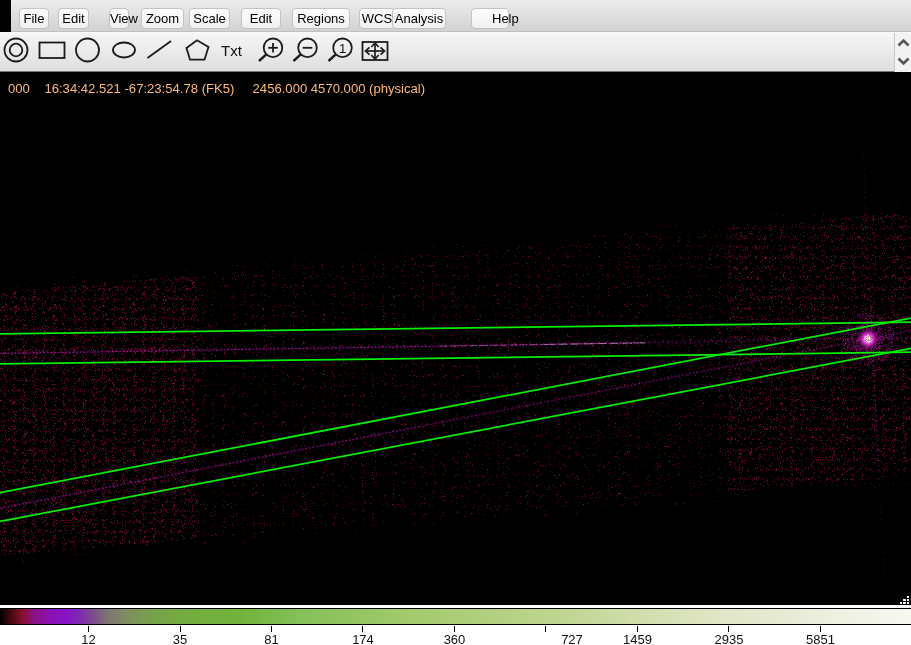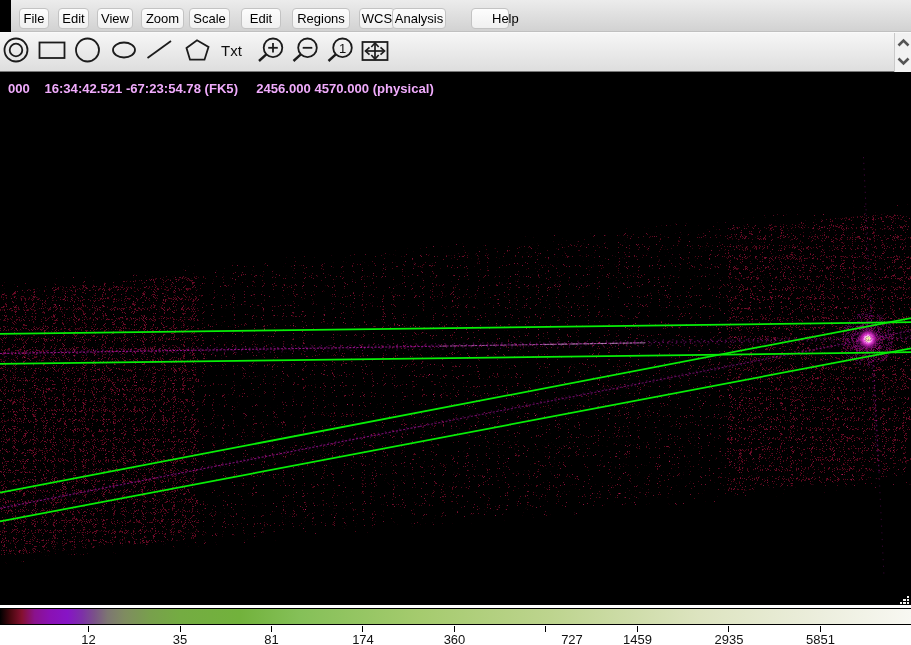--- a/index.html
+++ b/index.html
@@ -19,22 +19,22 @@
   
   #toolbar { position:absolute; left:0; top:32px; width:911px; height:40px;
     background:linear-gradient(#f6f6f6,#dedede);
     border-top:1px solid #fafafa; border-bottom:1px solid #777; }
   #tbspin { position:absolute; right:0; top:0; width:17px; height:39px;
     background:#f2f2f2; border-left:1px solid #c9c9c9; }
 
   
   #canvas { position:absolute; left:0; top:72px; width:911px; height:533px;
     background:#000; overflow:hidden; }
-  #coords { position:absolute; left:8px; top:9px; color:#f0abfc;
-    font-size:13.1px; white-space:pre;font-weight:bold; }
+  #coords { position:absolute; left:8px; top:9px; color:#fdba74;
+    font-size:13.1px; white-space:pre; }
 
 
   
   #cbar { position:absolute; left:0; top:605px; width:911px; height:40px;
     background:#fff; }
   #cgrad { position:absolute; left:0; top:3px; width:911px; height:17px;
     border-top:1px solid #000; border-bottom:1px solid #000;
     background:linear-gradient(90deg,
       #000000 0%, #4a0810 1.2%, #84102f 2.4%, #8a128c 3.8%,
       #8a11b4 5.5%, #8714c6 7.4%, #7d30a8 9%, #7a5288 10.4%,
@@ -47,21 +47,21 @@
 
   .grip { position:absolute; width:2.2px; height:2.2px; background:#f4f4f0; }
 </style>
 </head>
 <body>
 <div id="app">
 
   <div id="menubar">
     <div class="mbtn" style="left:8px;   width:30px;">File</div>
     <div class="mbtn" style="left:47px;  width:31px;">Edit</div>
-    <div class="mbtn" style="left:86px;  width:36px;">View</div>
+    <div class="mbtn" style="left:98px;  width:20px;">View</div>
     <div class="mbtn" style="left:130px; width:43px;">Zoom</div>
     <div class="mbtn" style="left:178px; width:41px;">Scale</div>
     <div class="mbtn" style="left:230px; width:40px;">Edit</div>
     <div class="mbtn" style="left:281px; width:58px;">Regions</div>
     <div class="mbtn" style="left:348px; width:36px;">WCS</div>
     <div class="mbtn" style="left:381px; width:54px;">Analysis</div>
     <div class="mbtn" style="left:460px; width:38px;padding-left:20px;">Help</div>
   </div>
 
   <div id="toolbar">

